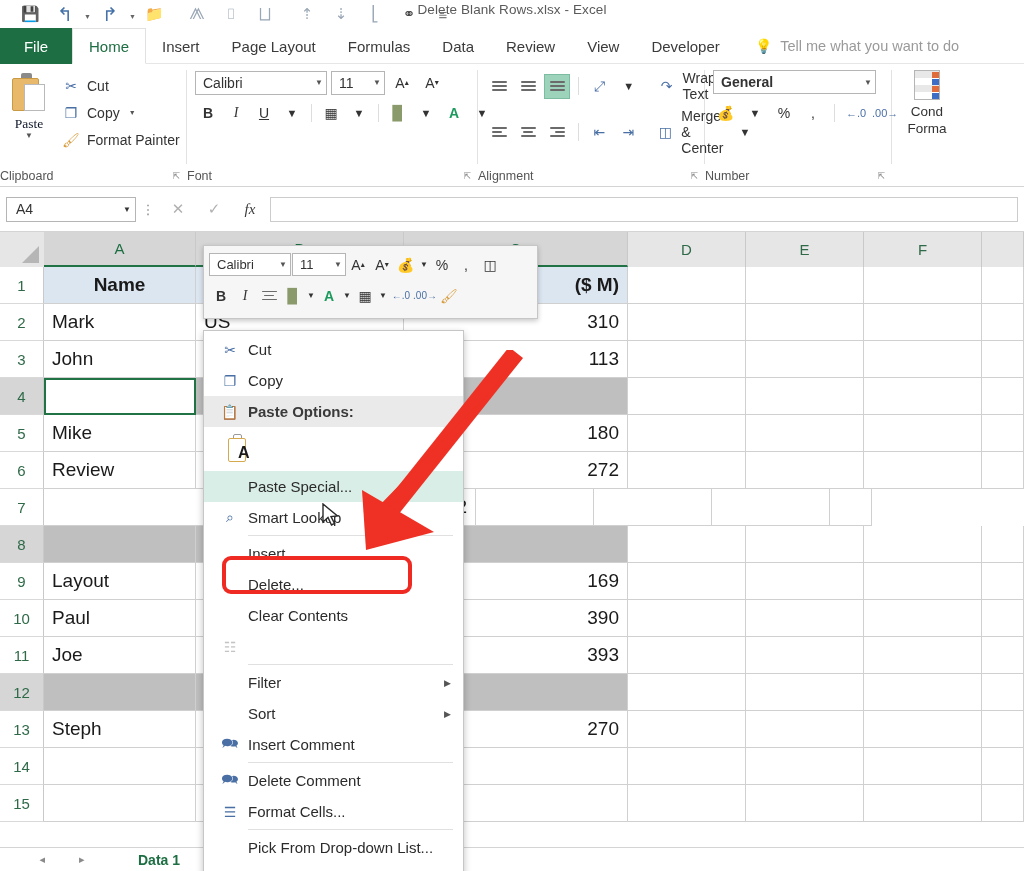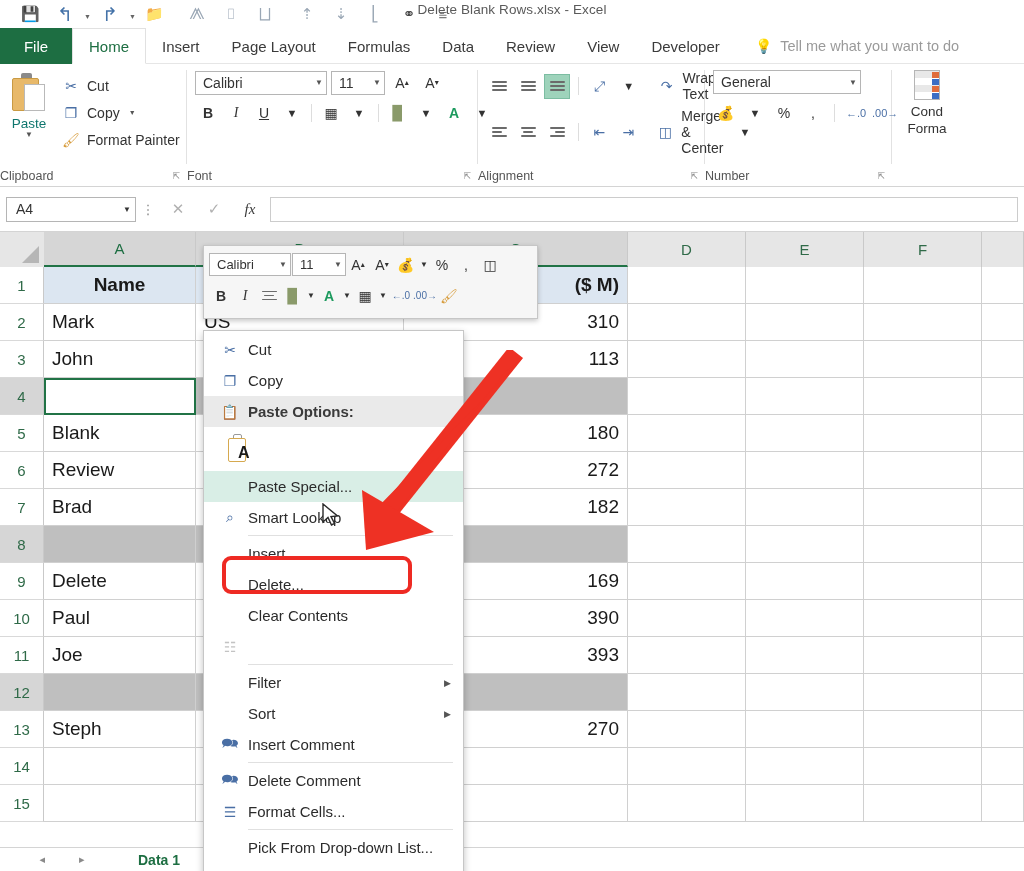--- a/index.html
+++ b/index.html
@@ -87,21 +87,21 @@
     background:#e8b96a; border:1px solid #c99a43; border-radius:2px;
   }
   .paste-ico .clip {
     position:absolute; left:11px; top:1px; width:11px; height:8px;
     background:#8a8a8a; border-radius:2px;
   }
   .paste-ico .page {
     position:absolute; left:14px; top:12px; width:21px; height:27px;
     background:#fff; border:1px solid #b9b9b9;
   }
-  #paste-big .lbl { font-size:13.5px; color:#0f766e; margin-top:2px; }
+  #paste-big .lbl { font-size:13.5px; color:#0f172a; margin-top:2px;font-family:Liberation Serif, serif; }
   #paste-big .car { font-size:8px; color:#555; line-height:8px; }
   .clip-items { display:flex; flex-direction:column; gap:2px; padding-top:3px; }
   .clip-item {
     display:flex; align-items:center; gap:7px; height:25px; padding:0 4px;
     font-size:14px; color:#333;
   }
   .clip-item .ci { width:18px; text-align:center; font-size:14px; }
 
   
   #grp-font { width:290px; }
@@ -430,21 +430,21 @@
     </div>
     <div class="grp-label">
       <span>Alignment</span>
       <span class="grp-launch">⇱</span>
     </div>
   </div>
   <div class="grp-div"></div>
 
   <div class="grp" id="grp-number">
     <div class="grp-body" style="flex-direction:column; padding-left:8px; gap:6px;">
-      <div class="fld" style="width:148px;">
+      <div class="fld" style="width:163px;font-weight:bold;">
         <span>General</span>
         <span class="dd">▼</span>
       </div>
       <div style="display:flex; align-items:center; gap:3px;">
         <div class="rbtn" style="color:#4a6fa5;">💰</div>
         <div class="rbtn sm">▼</div>
         <div class="rbtn">%</div>
         <div class="rbtn">,</div>
         <div style="width:1px;height:18px;background:#ddd;margin:0 5px;"></div>
         <div class="rbtn sm" style="color:#4a6fa5;">←.0<br></div>
@@ -535,61 +535,60 @@
         <div class="cell col-a active"></div>
         <div class="cell col-b selrow"></div>
         <div class="cell col-c num selrow"></div>
         <div class="cell col-d"></div>
         <div class="cell col-e"></div>
         <div class="cell col-f"></div>
         <div class="cell col-g"></div>
       </div>
       <div class="row">
         <div class="rh">5</div>
-        <div class="cell col-a">Blank</div>
+        <div class="cell col-a">Mike</div>
         <div class="cell col-b"></div>
         <div class="cell col-c num">180</div>
         <div class="cell col-d"></div>
         <div class="cell col-e"></div>
         <div class="cell col-f"></div>
         <div class="cell col-g"></div>
       </div>
       <div class="row">
         <div class="rh">6</div>
         <div class="cell col-a">Review</div>
         <div class="cell col-b"></div>
         <div class="cell col-c num">272</div>
         <div class="cell col-d"></div>
         <div class="cell col-e"></div>
         <div class="cell col-f"></div>
         <div class="cell col-g"></div>
       </div>
       <div class="row">
         <div class="rh">7</div>
-        <div class="cell col-a">Brad</div>
         <div class="cell col-b"></div>
         <div class="cell col-c num">182</div>
         <div class="cell col-d"></div>
         <div class="cell col-e"></div>
         <div class="cell col-f"></div>
         <div class="cell col-g"></div>
       </div>
       <div class="row">
         <div class="rh sel">8</div>
         <div class="cell col-a selrow"></div>
         <div class="cell col-b selrow"></div>
         <div class="cell col-c num selrow"></div>
         <div class="cell col-d"></div>
         <div class="cell col-e"></div>
         <div class="cell col-f"></div>
         <div class="cell col-g"></div>
       </div>
       <div class="row">
         <div class="rh">9</div>
-        <div class="cell col-a">Delete</div>
+        <div class="cell col-a">Layout</div>
         <div class="cell col-b"></div>
         <div class="cell col-c num">169</div>
         <div class="cell col-d"></div>
         <div class="cell col-e"></div>
         <div class="cell col-f"></div>
         <div class="cell col-g"></div>
       </div>
       <div class="row">
         <div class="rh">10</div>
         <div class="cell col-a">Paul</div>

